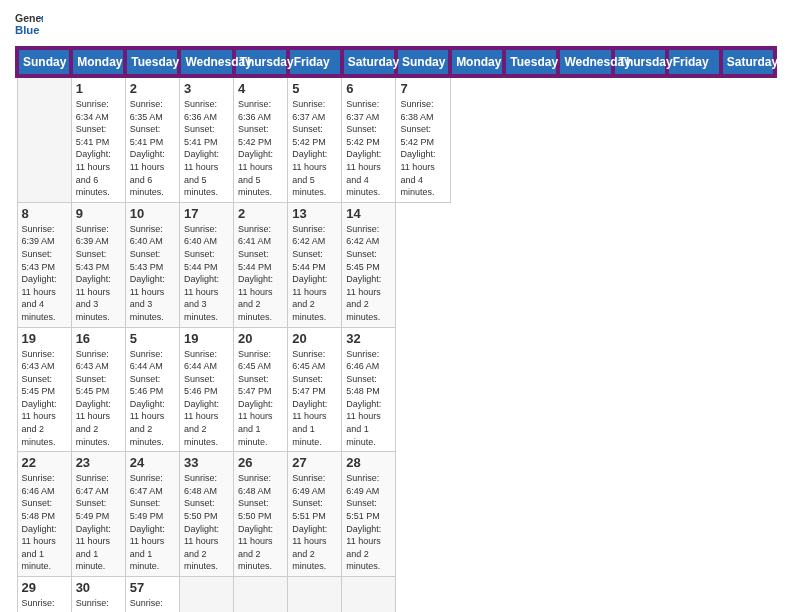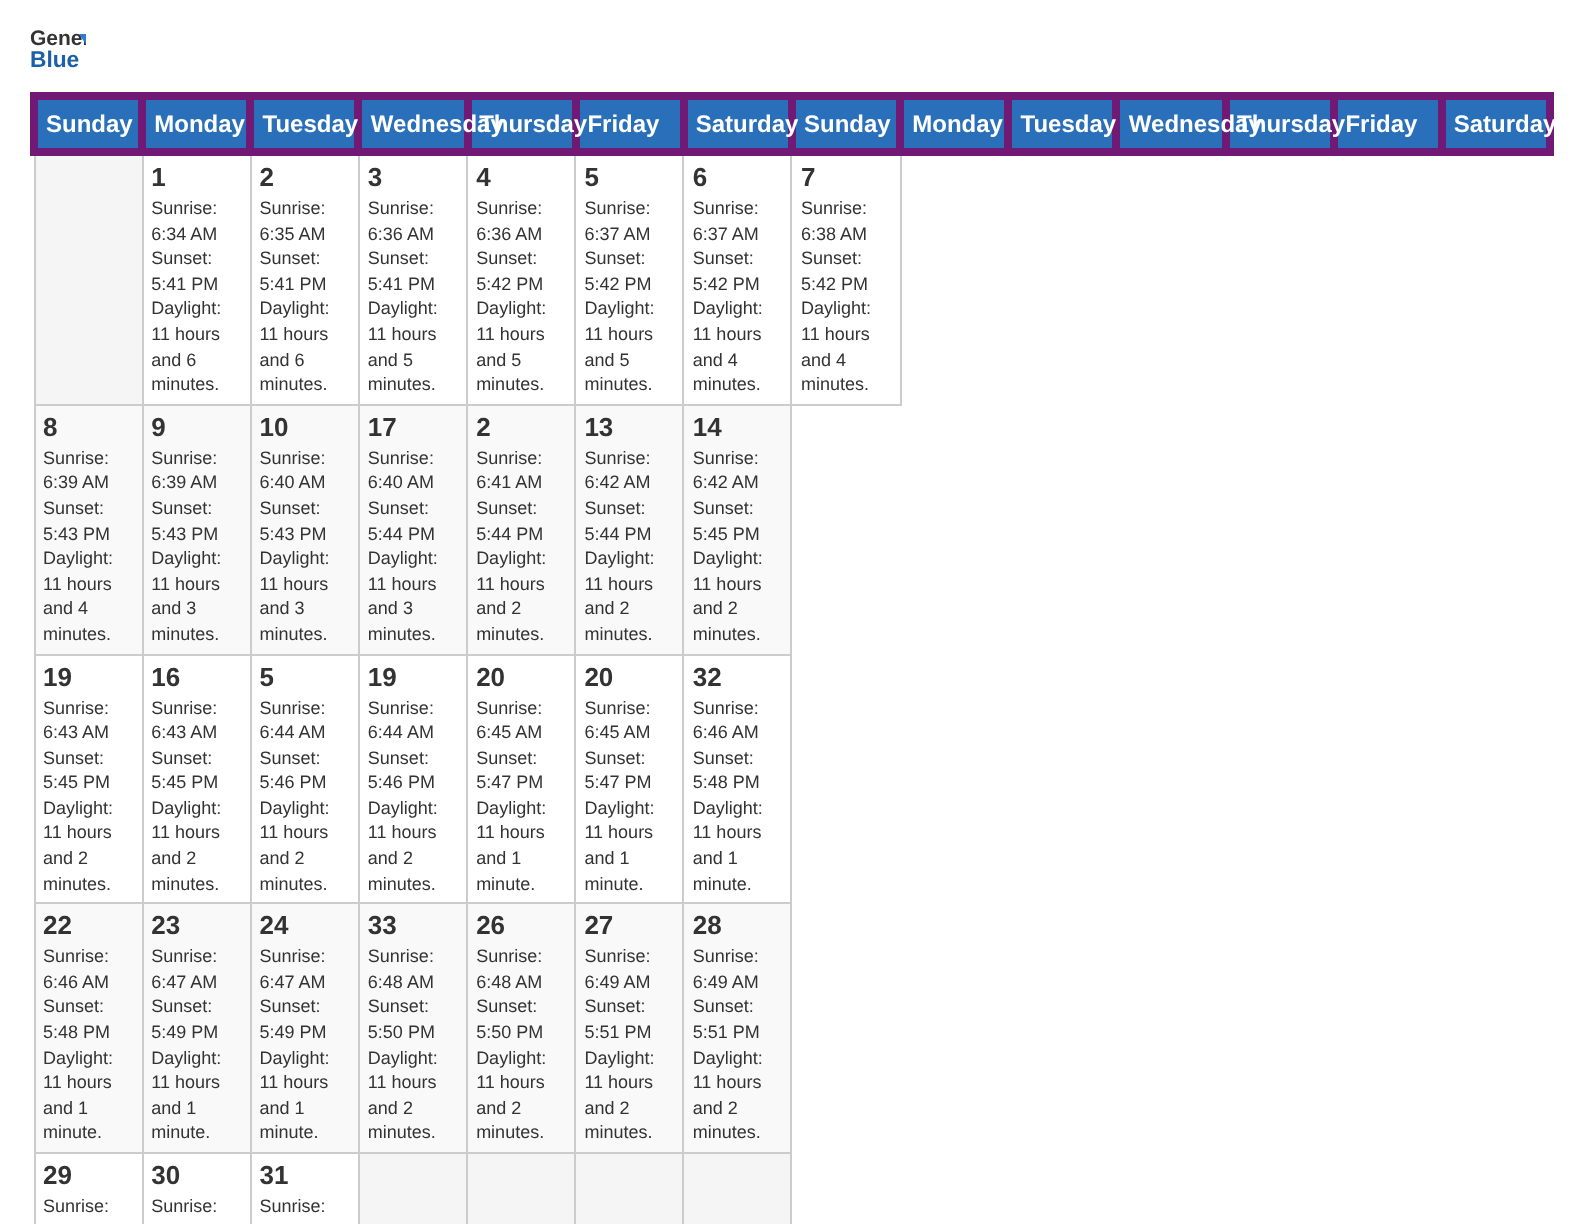--- a/index.html
+++ b/index.html
@@ -240,21 +240,21 @@
       <tr>
         <td>
           <span class="day-num">29</span>
           <div class="cell-text">Sunrise: 6:49 AM<br>Sunset: 5:52 PM<br>Daylight: 11 hours and 2 minutes.</div>
         </td>
         <td>
           <span class="day-num">30</span>
           <div class="cell-text">Sunrise: 6:50 AM<br>Sunset: 5:53 PM<br>Daylight: 11 hours and 2 minutes.</div>
         </td>
         <td>
-          <span class="day-num">31</span>
+          <span class="day-num">57</span>
           <div class="cell-text">Sunrise: 6:50 AM<br>Sunset: 5:53 PM<br>Daylight: 11 hours and 3 minutes.</div>
         </td>
         <td class="empty"></td>
         <td class="empty"></td>
         <td class="empty"></td>
         <td class="empty"></td>
       </tr>
     </tbody>
 </table>
 

